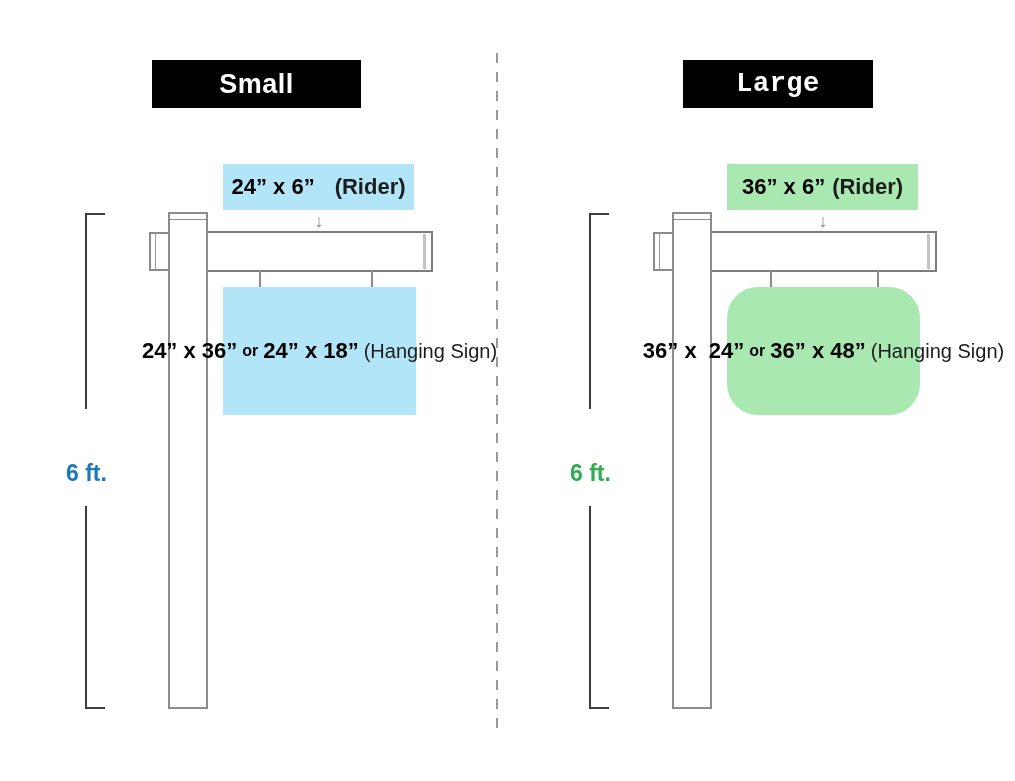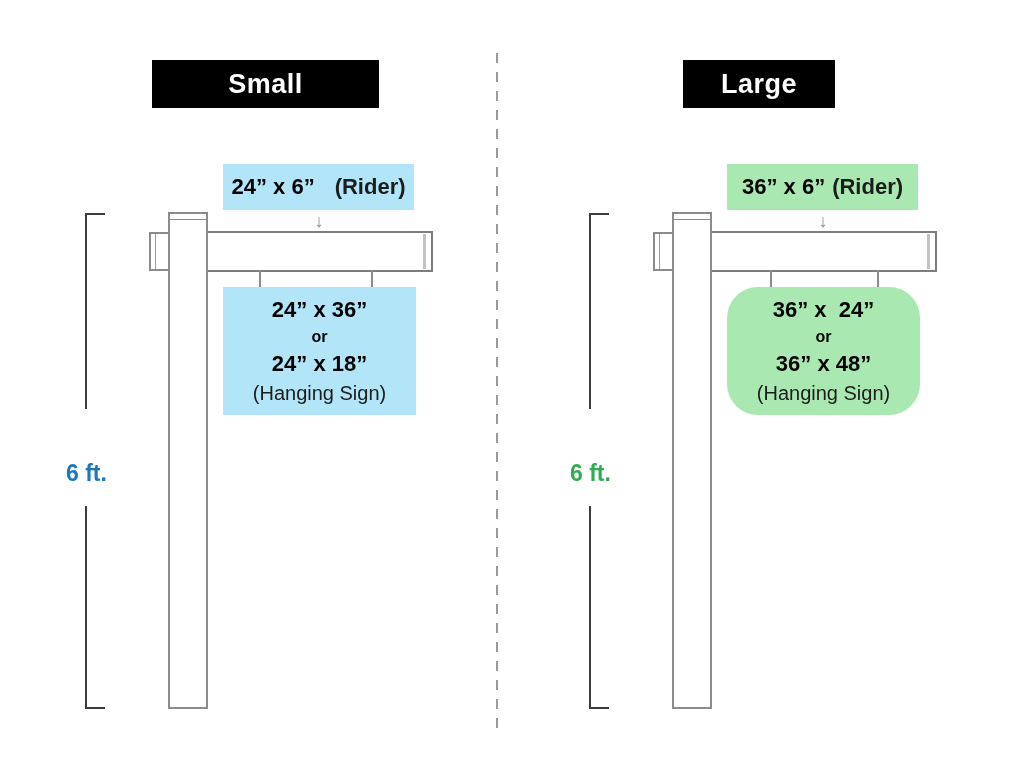--- a/index.html
+++ b/index.html
@@ -15,25 +15,25 @@
   .fig-large{--ox:504px;}
 
   
   .divider{
     position:absolute;left:496px;top:53px;width:2px;height:678px;
     background:repeating-linear-gradient(to bottom,#999 0 10px,transparent 10px 19px);
   }
 
   
   .header{
-    position:absolute;left:calc(var(--ox) + 152px);top:60px;width:227px;height:48px;
+    position:absolute;left:calc(var(--ox) + 152px);top:60px;width:209px;height:48px;
     background:#000;color:#fff;display:flex;align-items:center;justify-content:center;
     font-weight:bold;font-size:27px;letter-spacing:.5px;
   }
-  .fig-large .header{left:683px;width:152px;}
+  .fig-large .header{left:683px;width:190px;font-family:Liberation Mono, monospace;}
 
   
   .rider{
     position:absolute;left:calc(var(--ox) + 223px);top:164px;width:191px;height:46px;
     display:flex;align-items:center;justify-content:center;gap:7px;
     font-size:22px;color:#111;white-space:pre;
   }
   .rider .dim{font-weight:bold;color:#000;}
   .rider .plain{font-weight:bold;color:#1c1c1c;}
 
@@ -84,21 +84,21 @@
     position:absolute;top:270px;width:2px;height:18px;background:#8b8b8b;
   }
   .hanger-a{left:calc(var(--ox) + 259px);}
   .hanger-b{left:calc(var(--ox) + 371px);}
   .fig-large .hanger-a{left:calc(var(--ox) + 266px);}
   .fig-large .hanger-b{left:calc(var(--ox) + 373px);}
 
   
   .hanging{
     position:absolute;left:calc(var(--ox) + 223px);top:287px;width:193px;height:128px;
-    display:flex;flex-direction:column;align-items:center;justify-content:center;
+    display:flex;flex-direction:row;align-items:center;justify-content:center;
     gap:5px;text-align:center;
   }
   .hanging .dim{font-weight:bold;font-size:22px;color:#000;white-space:pre;}
   .hanging .conj{font-weight:bold;font-size:16px;color:#000;}
   .hanging .plain{font-weight:normal;font-size:20px;color:#1c1c1c;white-space:pre;}
 </style>
 </head>
 <body>
 
 <div class="canvas">

